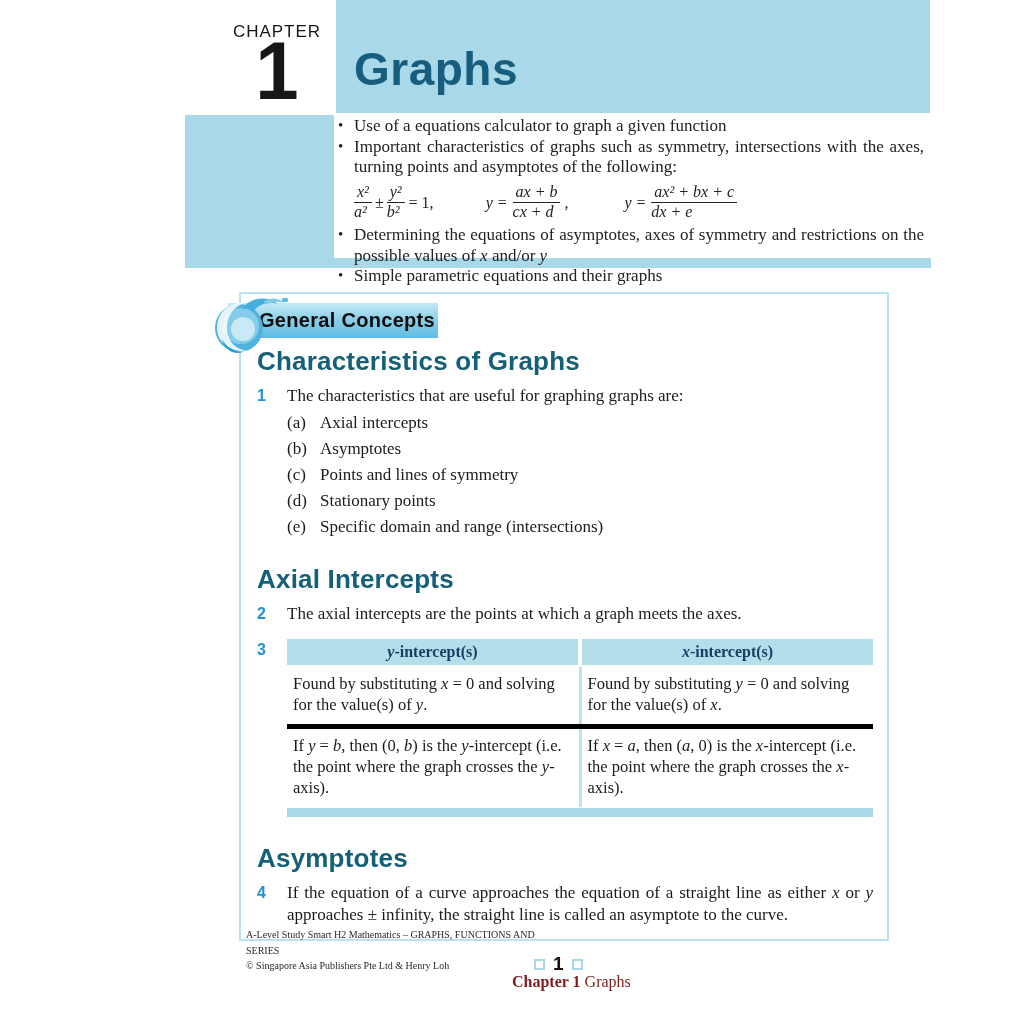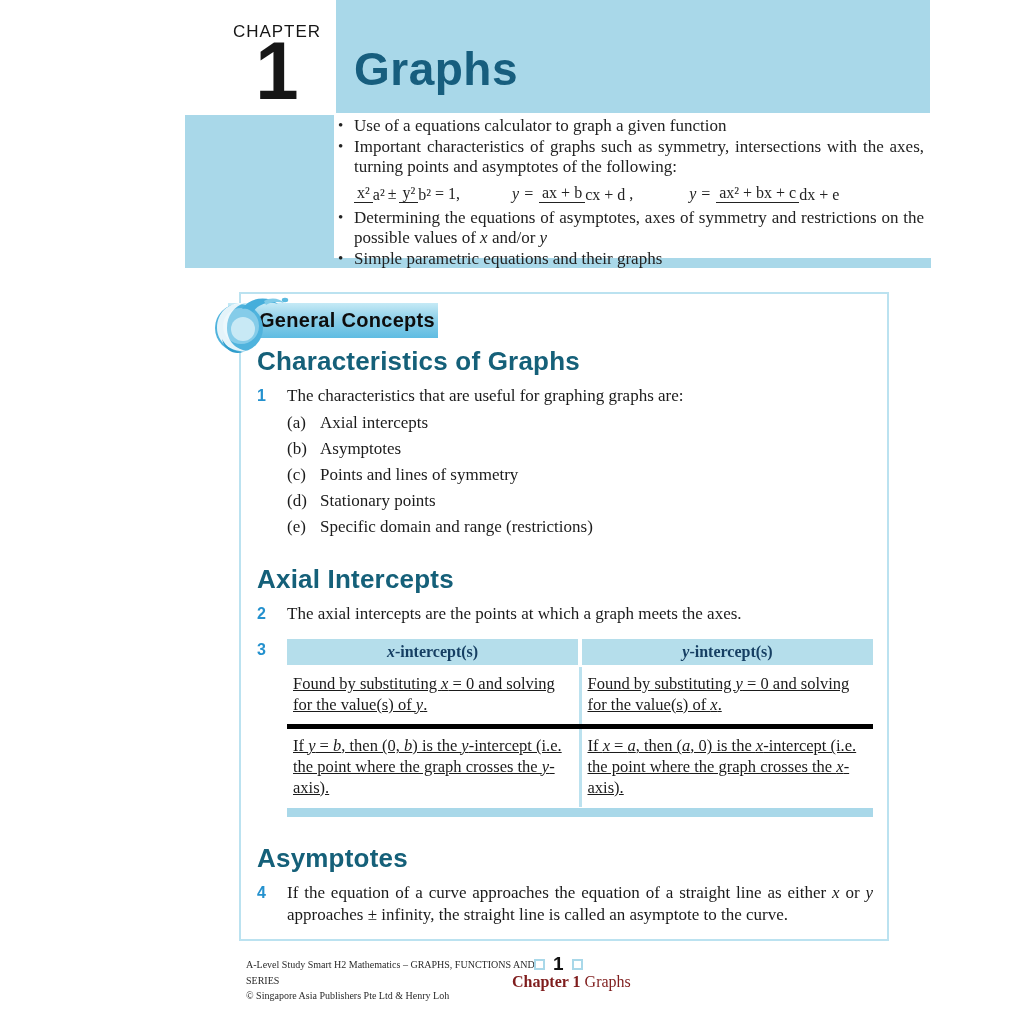--- a/index.html
+++ b/index.html
@@ -28,21 +28,21 @@
   .side-block { position:absolute; left:139px; top:115px; width:149px; height:143px; background:#A9D8E9; }
   .bottom-strip { position:absolute; left:139px; top:258px; width:746px; height:10px; background:#A9D8E9; }
   
   .objectives { position:absolute; left:292px; top:116px; width:586px; font-size:17px; line-height:1.22; color:#222; }
   .bullet-row { display:flex; }
   .bullet-row .marker { width:16px; flex:0 0 16px; font-size:15px; }
   .bullet-row .btext { flex:1; }
   .just { text-align:justify; }
   
   .formula-row { display:flex; align-items:center; margin:6px 0 4px 16px; font-size:16px; }
-  .frac { display:inline-flex; flex-direction:row; align-items:flex-end; vertical-align:middle; }
+  .frac { display:inline-flex; flex-direction:column; align-items:flex-start; vertical-align:middle; font-style:italic; }
   .frac .num { padding:0 3px 1px 3px; border-bottom:1px solid #222; line-height:1.05; }
   .frac .den { line-height:1.05; padding-top:1px; }
   .fml { display:inline-flex; align-items:center; }
   .fml .op { font-style:normal; padding:0 3px; }
   .fml .lhs { font-style:italic; padding-right:5px; }
   .fml .rhs { font-style:normal; padding-left:4px; }
   .gap1 { margin-right:52px; } .gap2 { margin-right:56px; }
   
   .content-box { position:absolute; left:193px; top:292px; width:650px; height:649px; border:2px solid #BBE2F0; background:#fff; }
   .banner { position:absolute; left:-27px; top:1px; width:240px; height:62px; }
@@ -69,27 +69,27 @@
   .sub-row { display:flex; line-height:23px; margin-top:3px; }
   .sub-label { flex:0 0 33px; }
   
   .tbl { flex:1; }
   .tbl-head { display:flex; gap:4px; }
   .tbl-head .hcell {
     flex:1; background:#B5DEEB; height:26px; line-height:26px; text-align:center;
     font-weight:bold; font-size:16px; color:#163F63;
   }
   .tbl-body { margin-top:2px; }
-  .trow { display:flex;text-decoration:underline; }
+  .trow { display:flex; }
   .trow + .trow { border-top:5px solid #000000; }
   .tcell { flex:1; padding:7px 8px 9px 6px; font-size:16.5px; line-height:1.25; }
   .tcell.left { border-right:3px solid #BCE2EF; }
   .tbl-bottom-bar { height:9px; background:#A9D8E9; margin-top:1px; }
   
-  .footer-left { position:absolute; left:200px; top:957px; width:300px; font-size:10px; line-height:1.55; color:#2a2a2a; }
+  .footer-left { position:absolute; left:200px; top:927px; width:300px; font-size:10px; line-height:1.55; color:#2a2a2a; }
   .footer-page { position:absolute; left:488px; top:953px; display:flex; align-items:center; gap:8px; }
   .footer-page .sq { width:11px; height:11px; border:2px solid #A9D8E9; background:#fff; }
   .footer-page .pgnum { font-family:"Liberation Sans", sans-serif; font-weight:bold; font-size:19px; color:#111; }
   .footer-chapter { position:absolute; left:466px; top:973px; font-size:16px; color:#7f1d1d; }
   .footer-chapter .bold { font-weight:bold; }
   i { font-style:italic; }
 </style>
 </head>
 <body>
 
@@ -189,36 +189,36 @@
         <div class="sub-row">
           <span class="sub-label">(c)</span>
           <span>Points and lines of symmetry</span>
         </div>
         <div class="sub-row">
           <span class="sub-label">(d)</span>
           <span>Stationary points</span>
         </div>
         <div class="sub-row">
           <span class="sub-label">(e)</span>
-          <span>Specific domain and range (restrictions)</span>
+          <span>Specific domain and range (intersections)</span>
         </div>
       </div>
 
       <div class="section-heading mt">Axial Intercepts</div>
       <div class="item-row">
         <span class="item-num">2</span>
         <span class="item-body">The axial intercepts are the points at which a graph meets the axes.</span>
       </div>
 
       <div class="item-row" style="margin-top:14px;">
         <span class="item-num">3</span>
         <div class="tbl">
           <div class="tbl-head">
+            <div class="hcell"><i>y</i>-intercept(s)</div>
             <div class="hcell"><i>x</i>-intercept(s)</div>
-            <div class="hcell"><i>y</i>-intercept(s)</div>
           </div>
           <div class="tbl-body">
             <div class="trow">
               <div class="tcell left">Found by substituting <i>x</i> = 0 and solving for the value(s) of <i>y</i>.</div>
               <div class="tcell">Found by substituting <i>y</i> = 0 and solving for the value(s) of <i>x</i>.</div>
             </div>
             <div class="trow">
               <div class="tcell left">If <i>y</i> = <i>b</i>, then (0, <i>b</i>) is the <i>y</i>-intercept (i.e. the point where the graph crosses the <i>y</i>-axis).</div>
               <div class="tcell">If <i>x</i> = <i>a</i>, then (<i>a</i>, 0) is the <i>x</i>-intercept (i.e. the point where the graph crosses the <i>x</i>-axis).</div>
             </div>

